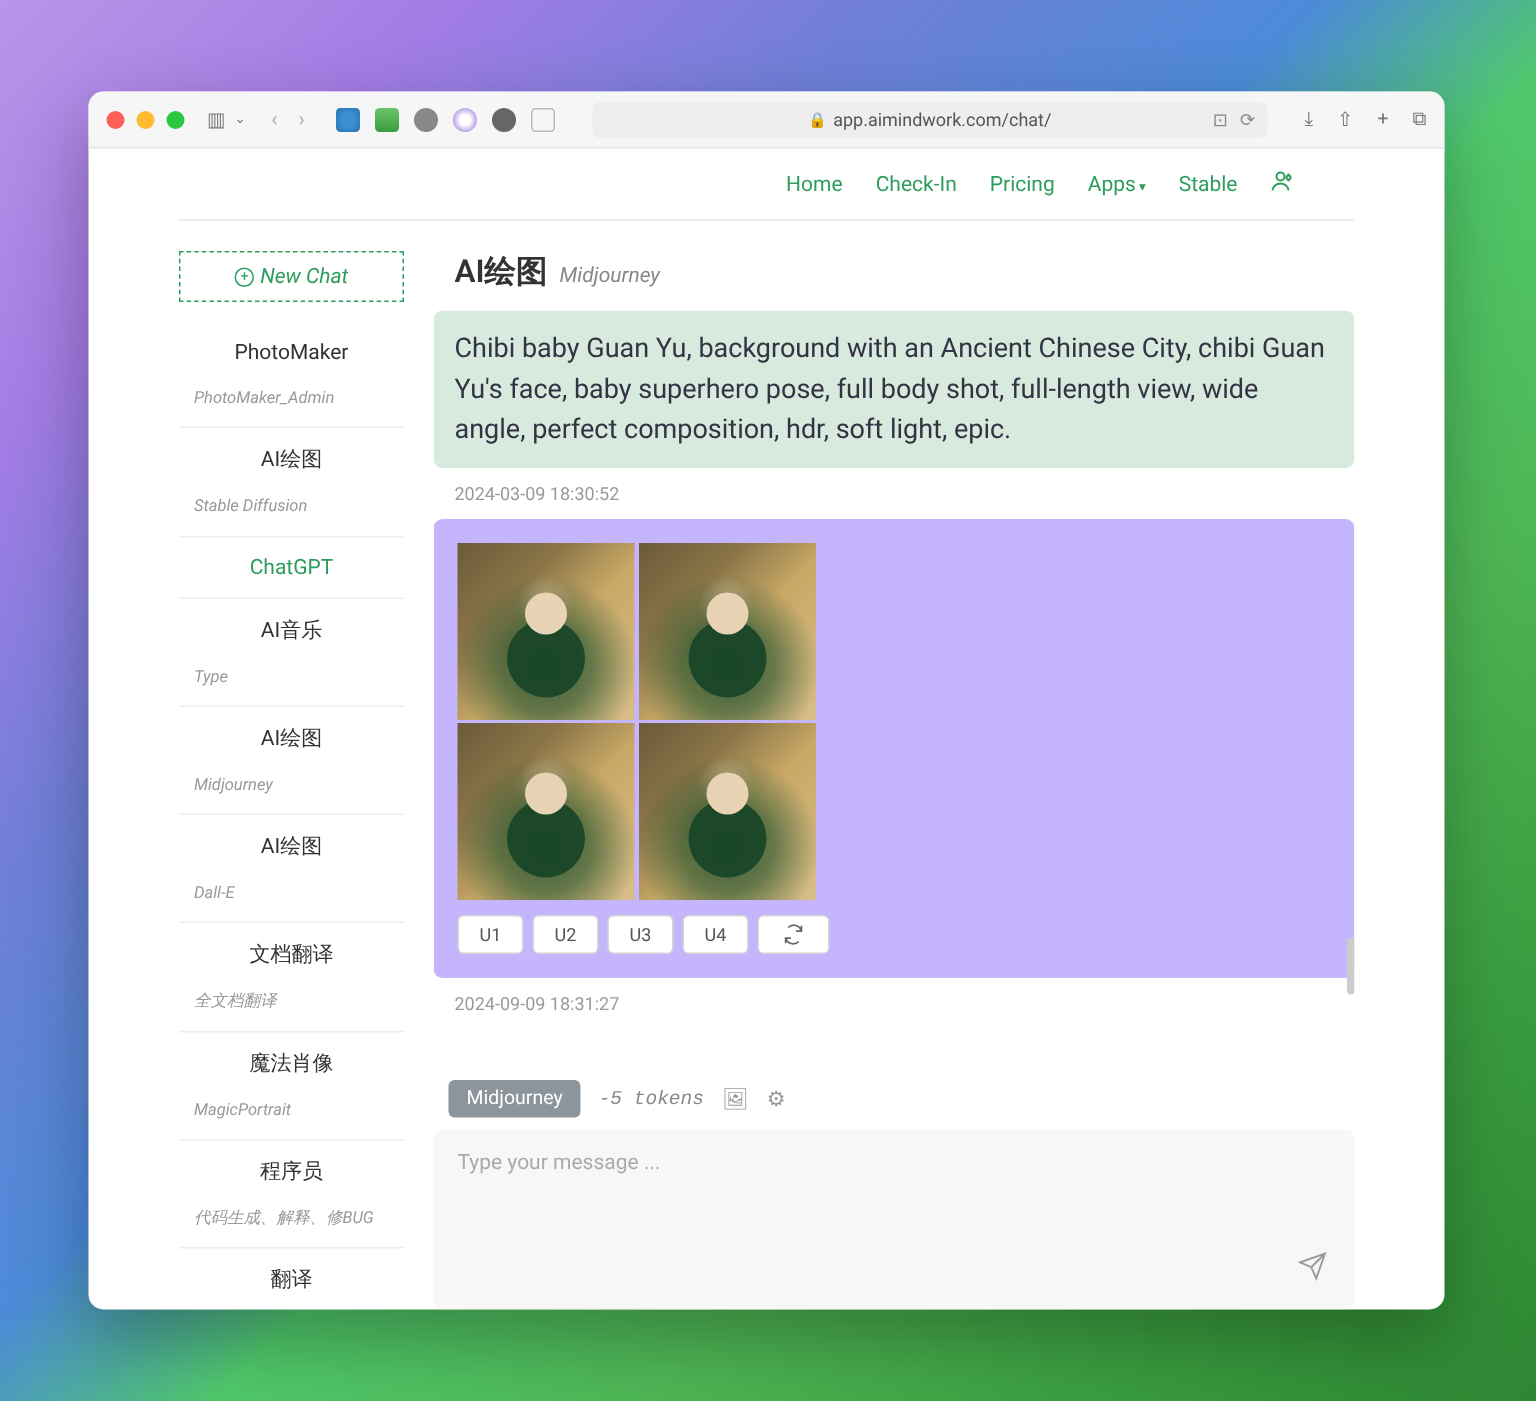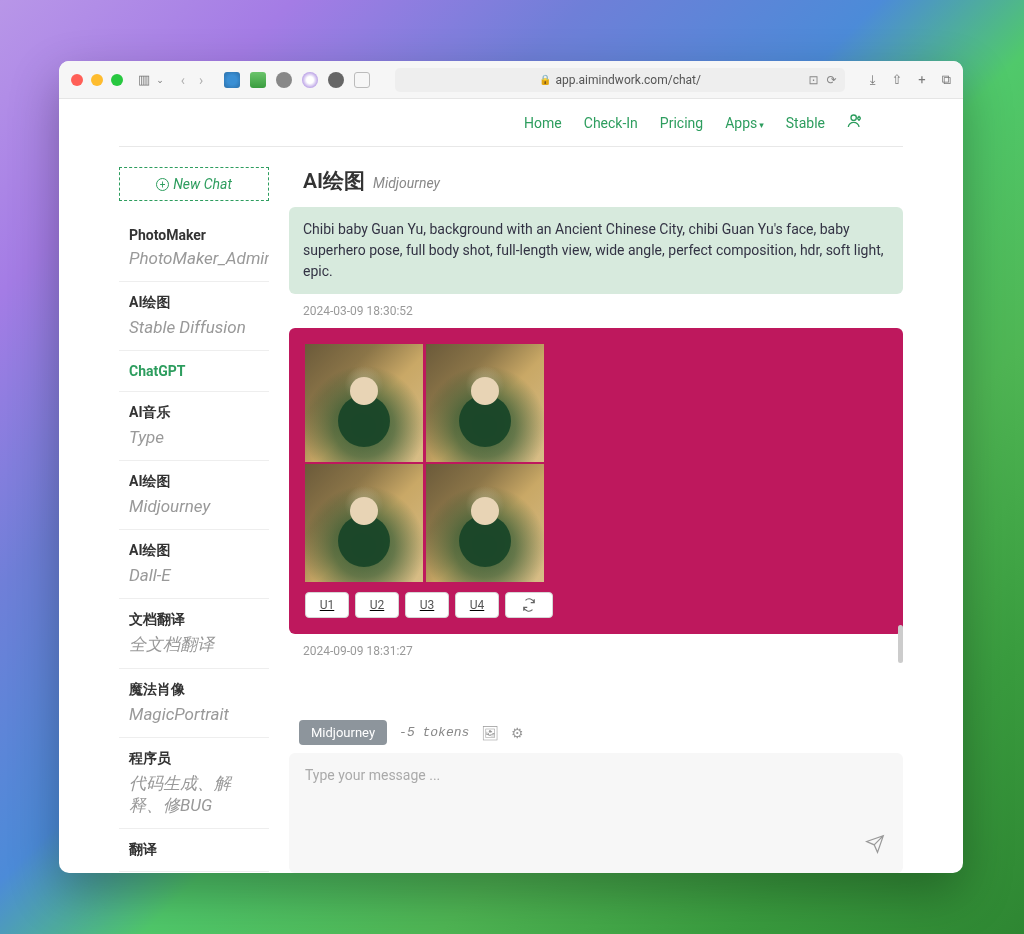--- a/index.html
+++ b/index.html
@@ -113,22 +113,22 @@
   cursor: pointer;
   margin-bottom: 14px;
 }
 .new-chat-btn .plus { font-style: normal; margin-right: 4px; font-size: 13px; border: 1px solid #2d9d5e; border-radius: 50%; width: 13px; height: 13px; display: inline-flex; align-items: center; justify-content: center; font-size: 10px; }
 .sb-item {
   padding: 12px 10px;
   border-bottom: 1px solid #eee;
   cursor: pointer;
 }
 .sb-item.active .sb-title { color: #2d9d5e; }
-.sb-title { font-size: 14px; color: #333; font-weight: 700; }
-.sb-sub { font-size: 17px; color: #999; font-style: italic; margin-top: 4px; line-height: 1.3; }
+.sb-title { font-size: 14px; color: #333; font-weight: 400; text-align: center; }
+.sb-sub { font-size: 11px; color: #999; font-style: italic; margin-top: 15px; line-height: 1.3; }
 
 .chat-panel {
   flex: 1;
   display: flex;
   flex-direction: column;
   overflow: hidden;
   position: relative;
 }
 .chat-header {
   display: flex;
@@ -139,34 +139,33 @@
 }
 .chat-title { font-size: 21px; font-weight: 600; color: #333; }
 .chat-subtitle { font-size: 14px; font-style: italic; color: #888; }
 
 .scroll-area { flex: 1; overflow-y: auto; padding-bottom: 8px; }
 
 .prompt-bubble {
   background: #d7eadd;
   border-radius: 6px;
   padding: 12px 14px;
-  font-size: 14px;
+  font-size: 18px;
   color: #334;
   line-height: 1.5;
 }
 .timestamp {
   font-size: 12px;
   color: #999;
   margin: 10px 0 10px 14px;
 }
 .response-card {
-  background: #be185d;
+  background: #c4b5fd;
   border-radius: 6px;
   padding: 16px;
-  text-decoration: underline;
 }
 .img-grid {
   display: grid;
   grid-template-columns: 1fr 1fr;
   gap: 2px;
   width: 240px;
 }
 .img-cell {
   width: 118px;
   height: 118px;

